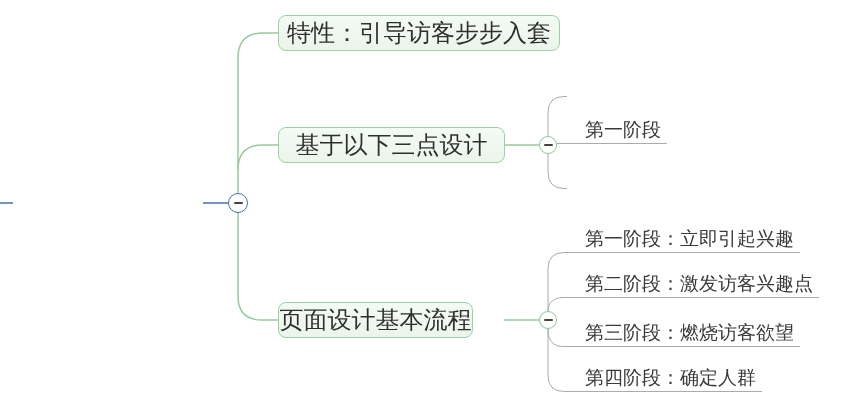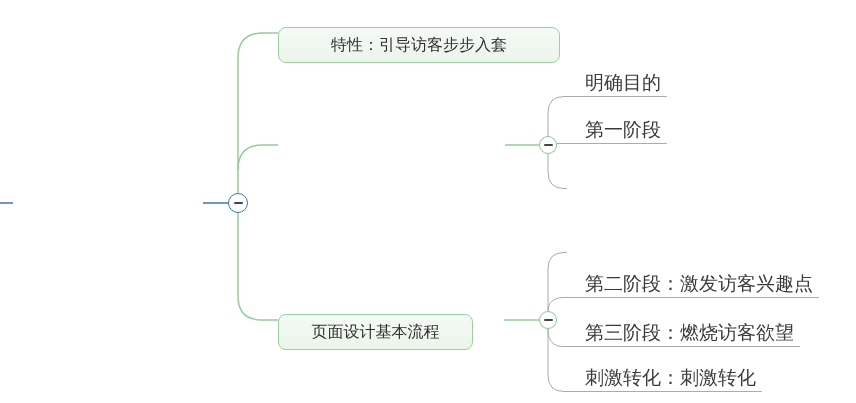--- a/index.html
+++ b/index.html
@@ -20,21 +20,21 @@
   .root-node{
     left:13px;top:173px;width:190px;height:60px;
     border:2px solid #6d97cd;border-radius:13px;
     background:linear-gradient(180deg,#f8fbfe 0%,#eaf2fa 55%,#dbe8f5 100%);
     font-size:28px;color:#1f2a35;letter-spacing:1px;
     box-shadow:0 1px 2px rgba(90,130,180,0.25);
   }
   .branch{
     border:1.5px solid #9ccfa2;border-radius:8px;
     background:linear-gradient(180deg,#f4faf4 0%,#ebf5eb 100%);
-    font-size:16px;color:#2f2f2f;margin-top:12px;
+    font-size:24px;color:#2f2f2f;
   }
   .b0{left:278px;top:15px;width:282px;height:36px;}
   .b1{left:278px;top:127px;width:227px;height:36px;}
   .b2{left:278px;top:302px;width:195px;height:36px;}
   .leaf{
     position:absolute;left:567px;height:27px;line-height:25px;
     padding:0 6px 0 18px;border-bottom:1px solid #ababab;
     box-sizing:border-box;font-size:19px;color:#3a3a3a;white-space:nowrap;
   }
   .l0{top:70px;}  .l1{top:117px;} .l2{top:162px;}
@@ -76,29 +76,30 @@
     <path d="M 548 329 C 548 341 553 346.5 564 346.5 H 567" stroke="#ababab" stroke-width="1" fill="none"></path>
     <path d="M 548 329 V 375 Q 548 391.5 564 391.5 H 567" stroke="#ababab" stroke-width="1" fill="none"></path>
   </svg>
 
 
   <div class="collapse collapse-root">
     <span class="minus-bar"></span>
   </div>
 
   <div class="node branch b0">特性：引导访客步步入套</div>
+  <div class="node branch b1">基于以下三点设计</div>
   <div class="node branch b2">页面设计基本流程</div>
 
   <div class="collapse collapse-green cg1">
     <span class="minus-bar"></span>
   </div>
   <div class="collapse collapse-green cg2">
     <span class="minus-bar"></span>
   </div>
 
-  <div class="leaf l0">明确目的</div>
   <div class="leaf l1">第一阶段</div>
 
+  <div class="leaf l3">第一阶段：立即引起兴趣</div>
   <div class="leaf l4">第二阶段：激发访客兴趣点</div>
   <div class="leaf l5">第三阶段：燃烧访客欲望</div>
-  <div class="leaf l6">刺激转化：刺激转化</div>
+  <div class="leaf l6">第四阶段：确定人群</div>
 
 </div>
 
 </body></html>

